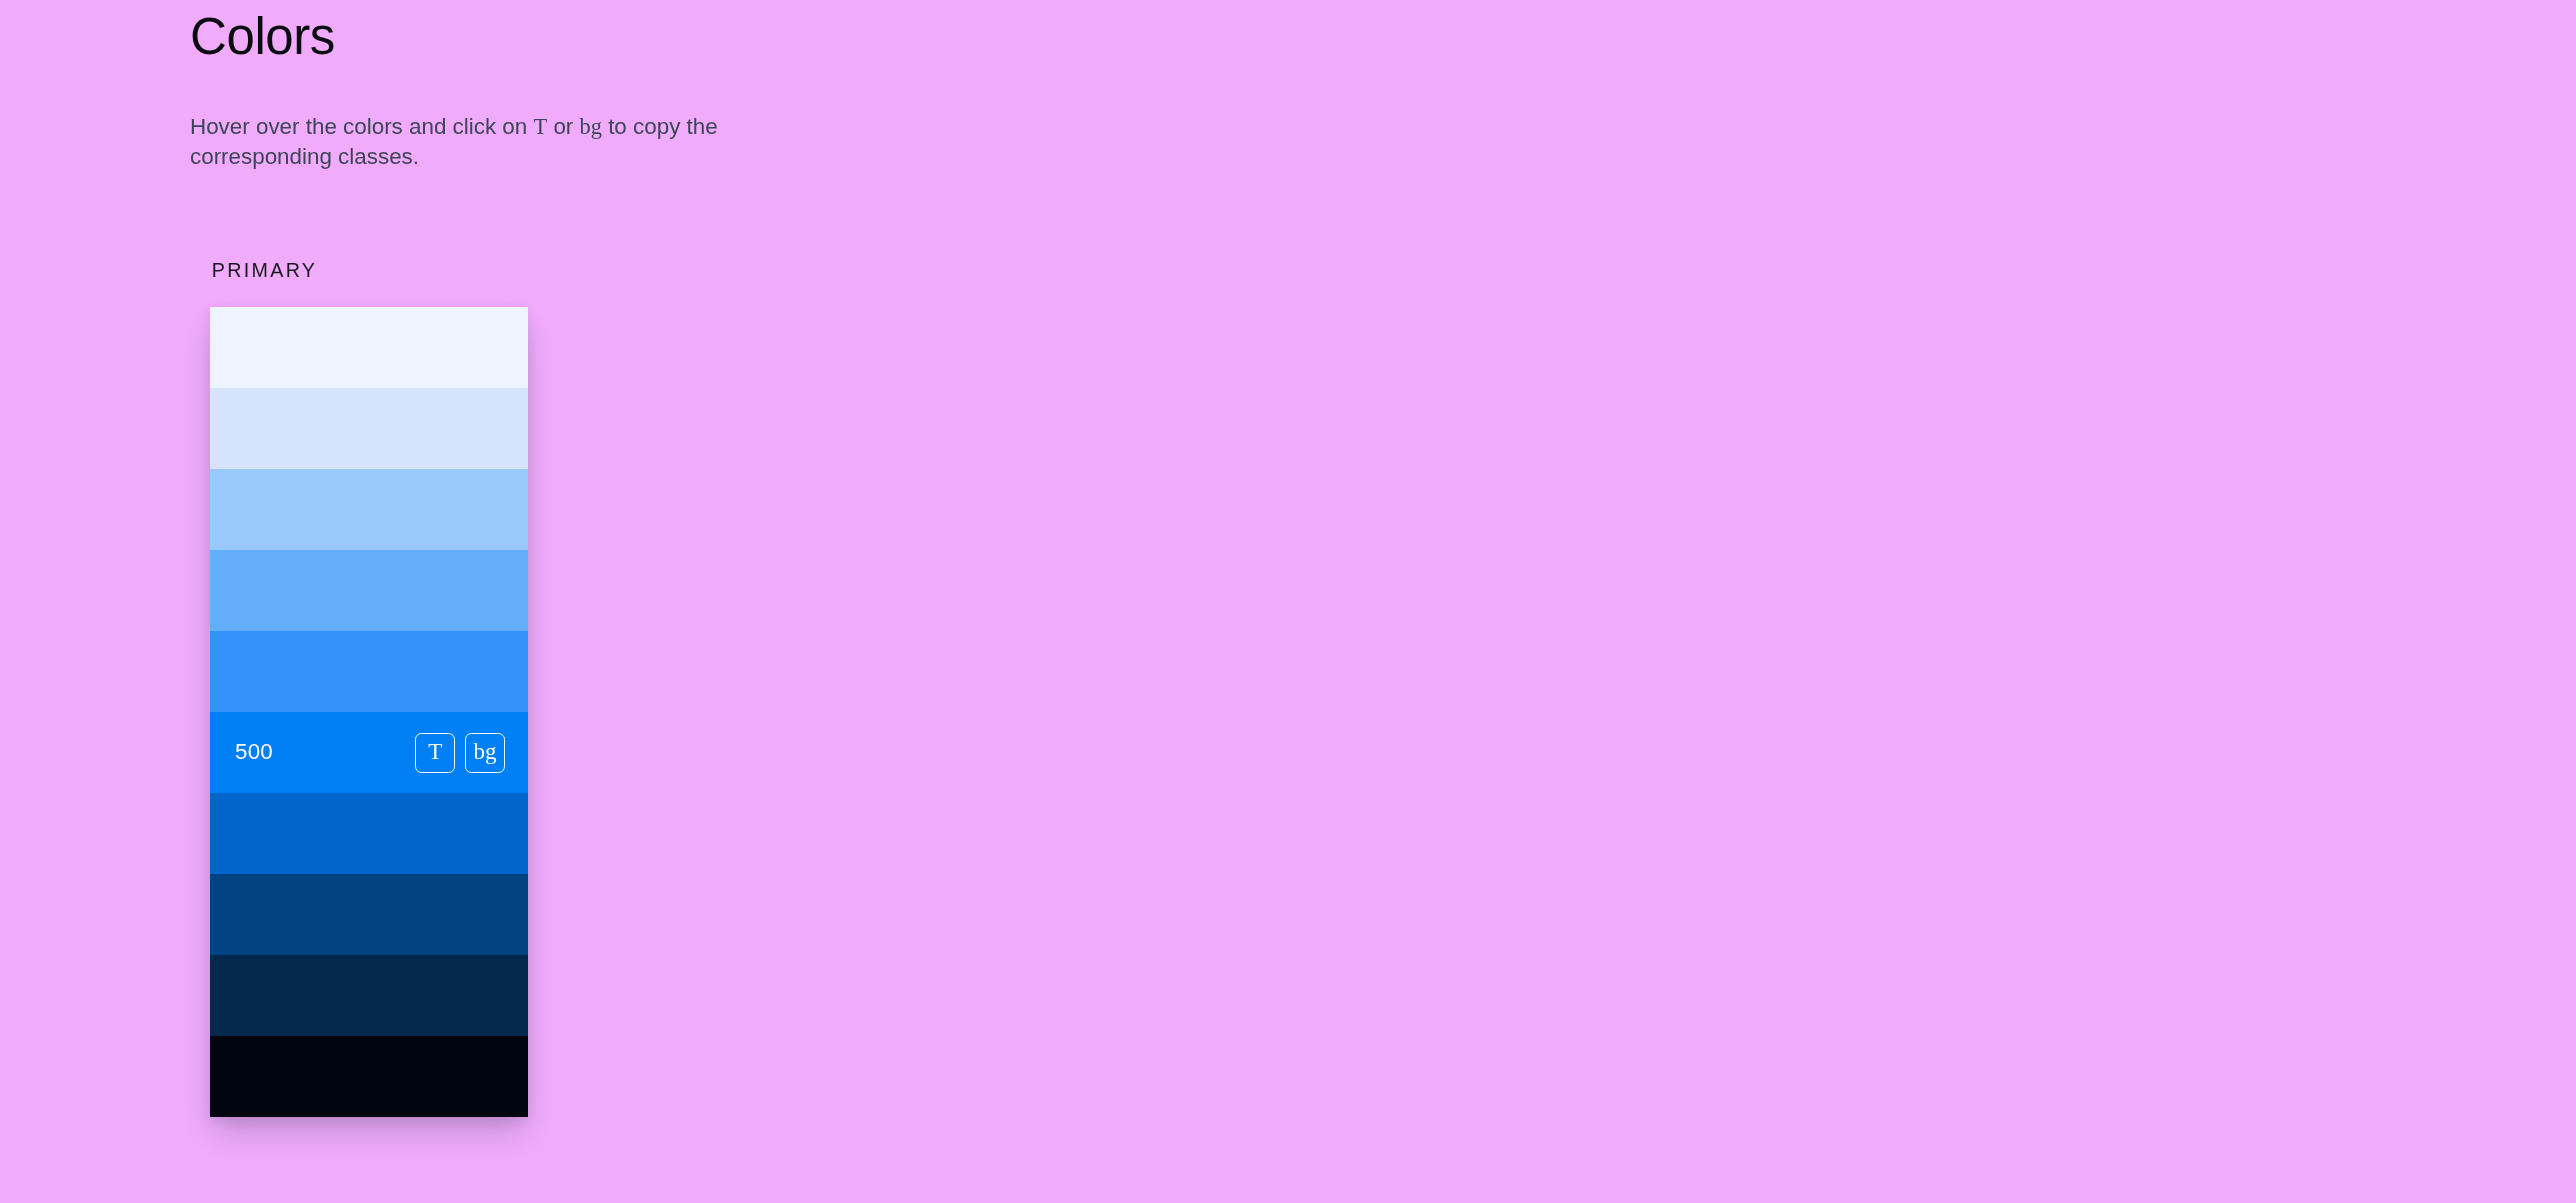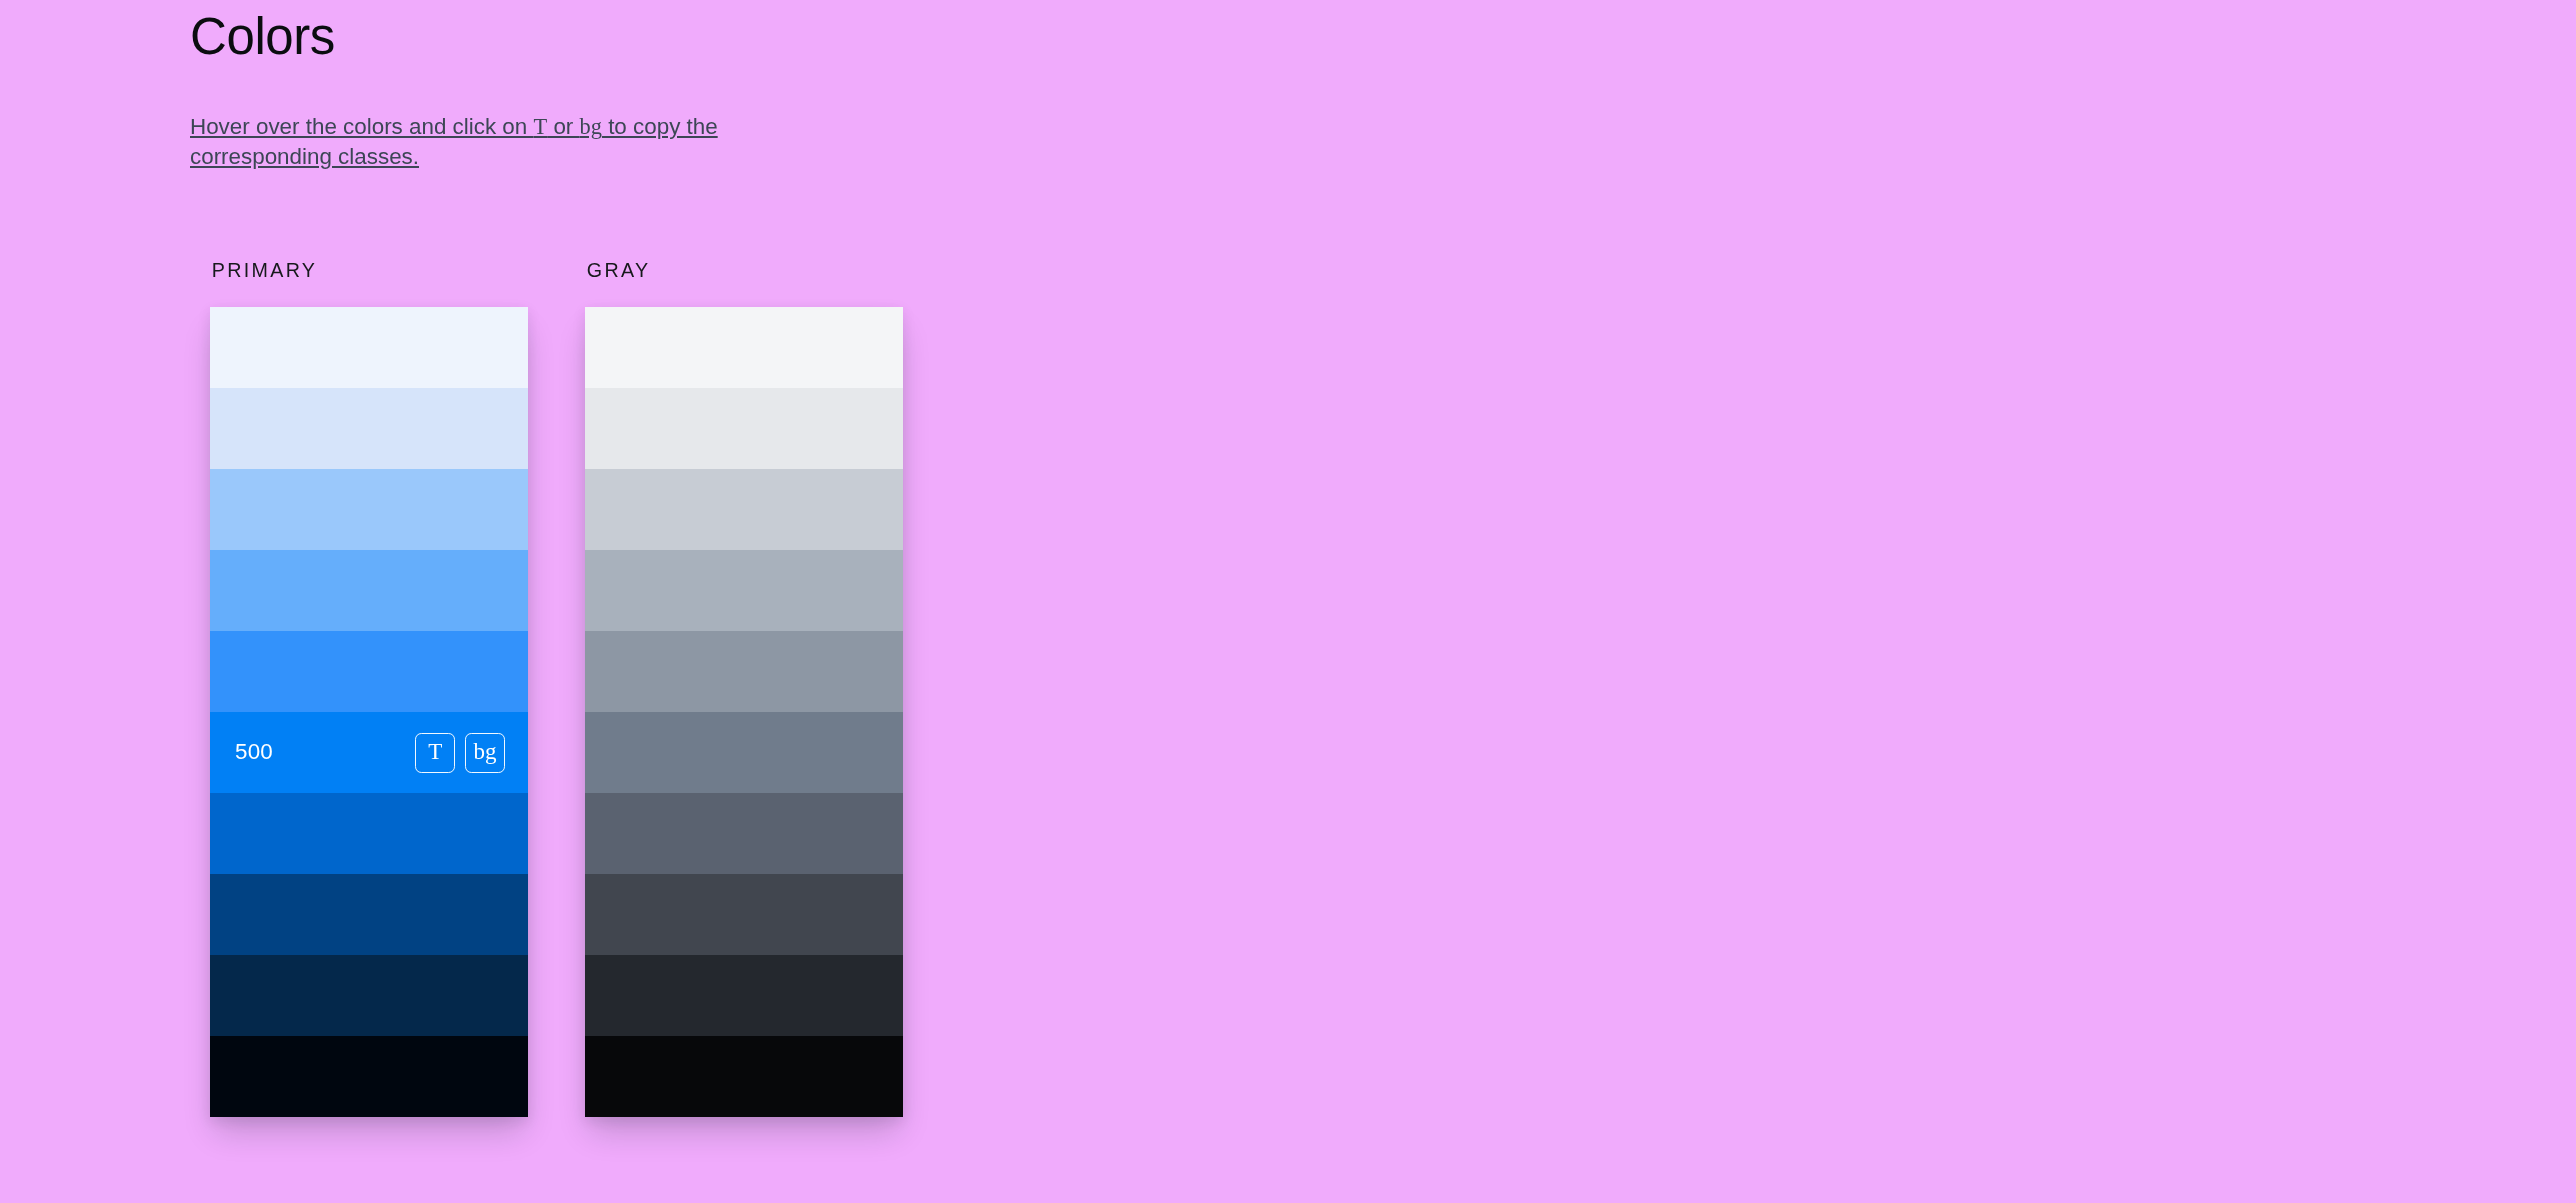--- a/index.html
+++ b/index.html
@@ -43,21 +43,21 @@
     color: #0b0d10;
   }
   .intro-para {
     margin: 0;
     font-size: 22.4px;
     line-height: 29.5px;
     color: #3c4655;
     max-width: 653px;
   }
   .intro-para.first { margin-top: 23px; }
-  .intro-para.second { margin-top: 45px; text-decoration: underline; }
+  .intro-para.second { margin-top: 45px; }
   .serif-inline {
     font-family: "Liberation Serif", serif;
   }
 
   
   .palette {
     position: absolute;
     left: 190px;
     top: 259px;
     display: flex;
@@ -156,31 +156,16 @@
                 <button class="copy-btn">bg</button>
               </div>
             </div>
           </div>
           <div class="swatch" style="background: rgb(0, 102, 204);"></div>
           <div class="swatch" style="background: rgb(1, 66, 131);"></div>
           <div class="swatch" style="background: rgb(4, 40, 75);"></div>
           <div class="swatch" style="background: rgb(0, 6, 15);"></div>
         </div>
       </div>
-      <div class="palette-col">
-        <div class="col-header">GRAY</div>
-        <div class="swatch-stack">
-          <div class="swatch" style="background: rgb(244, 245, 247);"></div>
-          <div class="swatch" style="background: rgb(230, 232, 235);"></div>
-          <div class="swatch" style="background: rgb(199, 204, 212);"></div>
-          <div class="swatch" style="background: rgb(168, 177, 188);"></div>
-          <div class="swatch" style="background: rgb(141, 151, 164);"></div>
-          <div class="swatch" style="background: rgb(112, 124, 140);"></div>
-          <div class="swatch" style="background: rgb(90, 98, 112);"></div>
-          <div class="swatch" style="background: rgb(65, 70, 79);"></div>
-          <div class="swatch" style="background: rgb(36, 40, 46);"></div>
-          <div class="swatch" style="background: rgb(7, 8, 10);"></div>
-        </div>
-      </div>
     </div>
 
 </div>
 
 
 </body></html>

